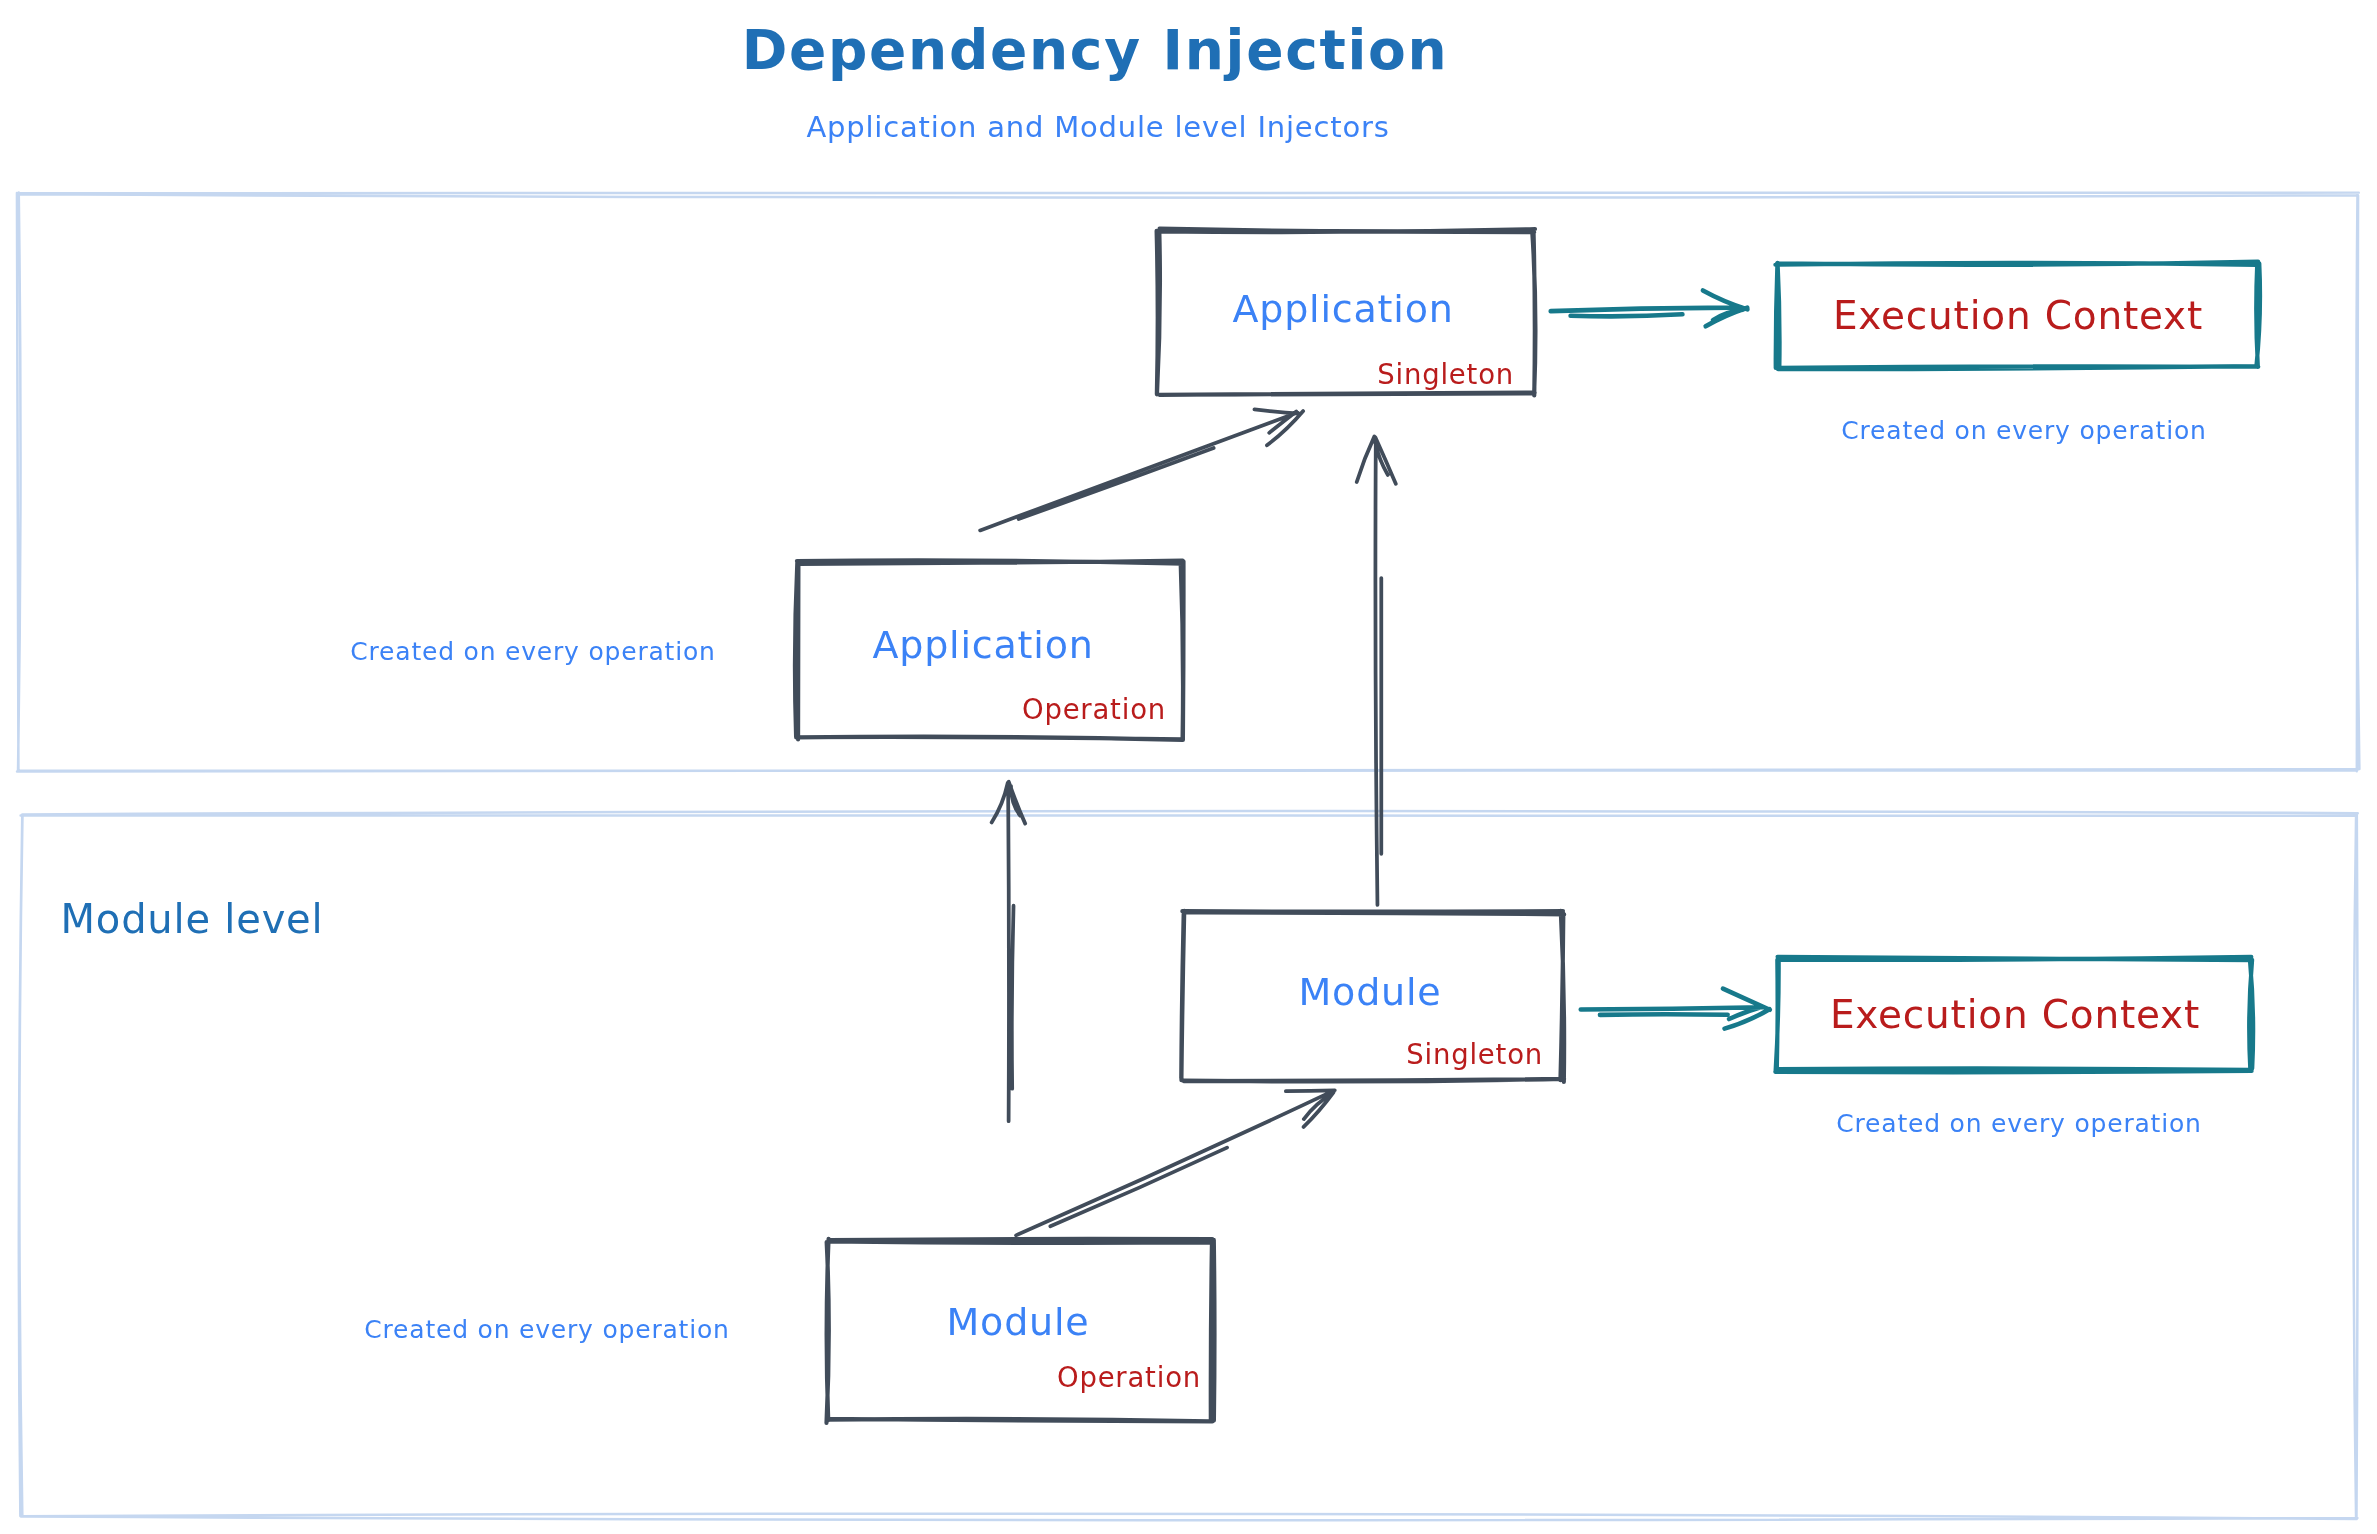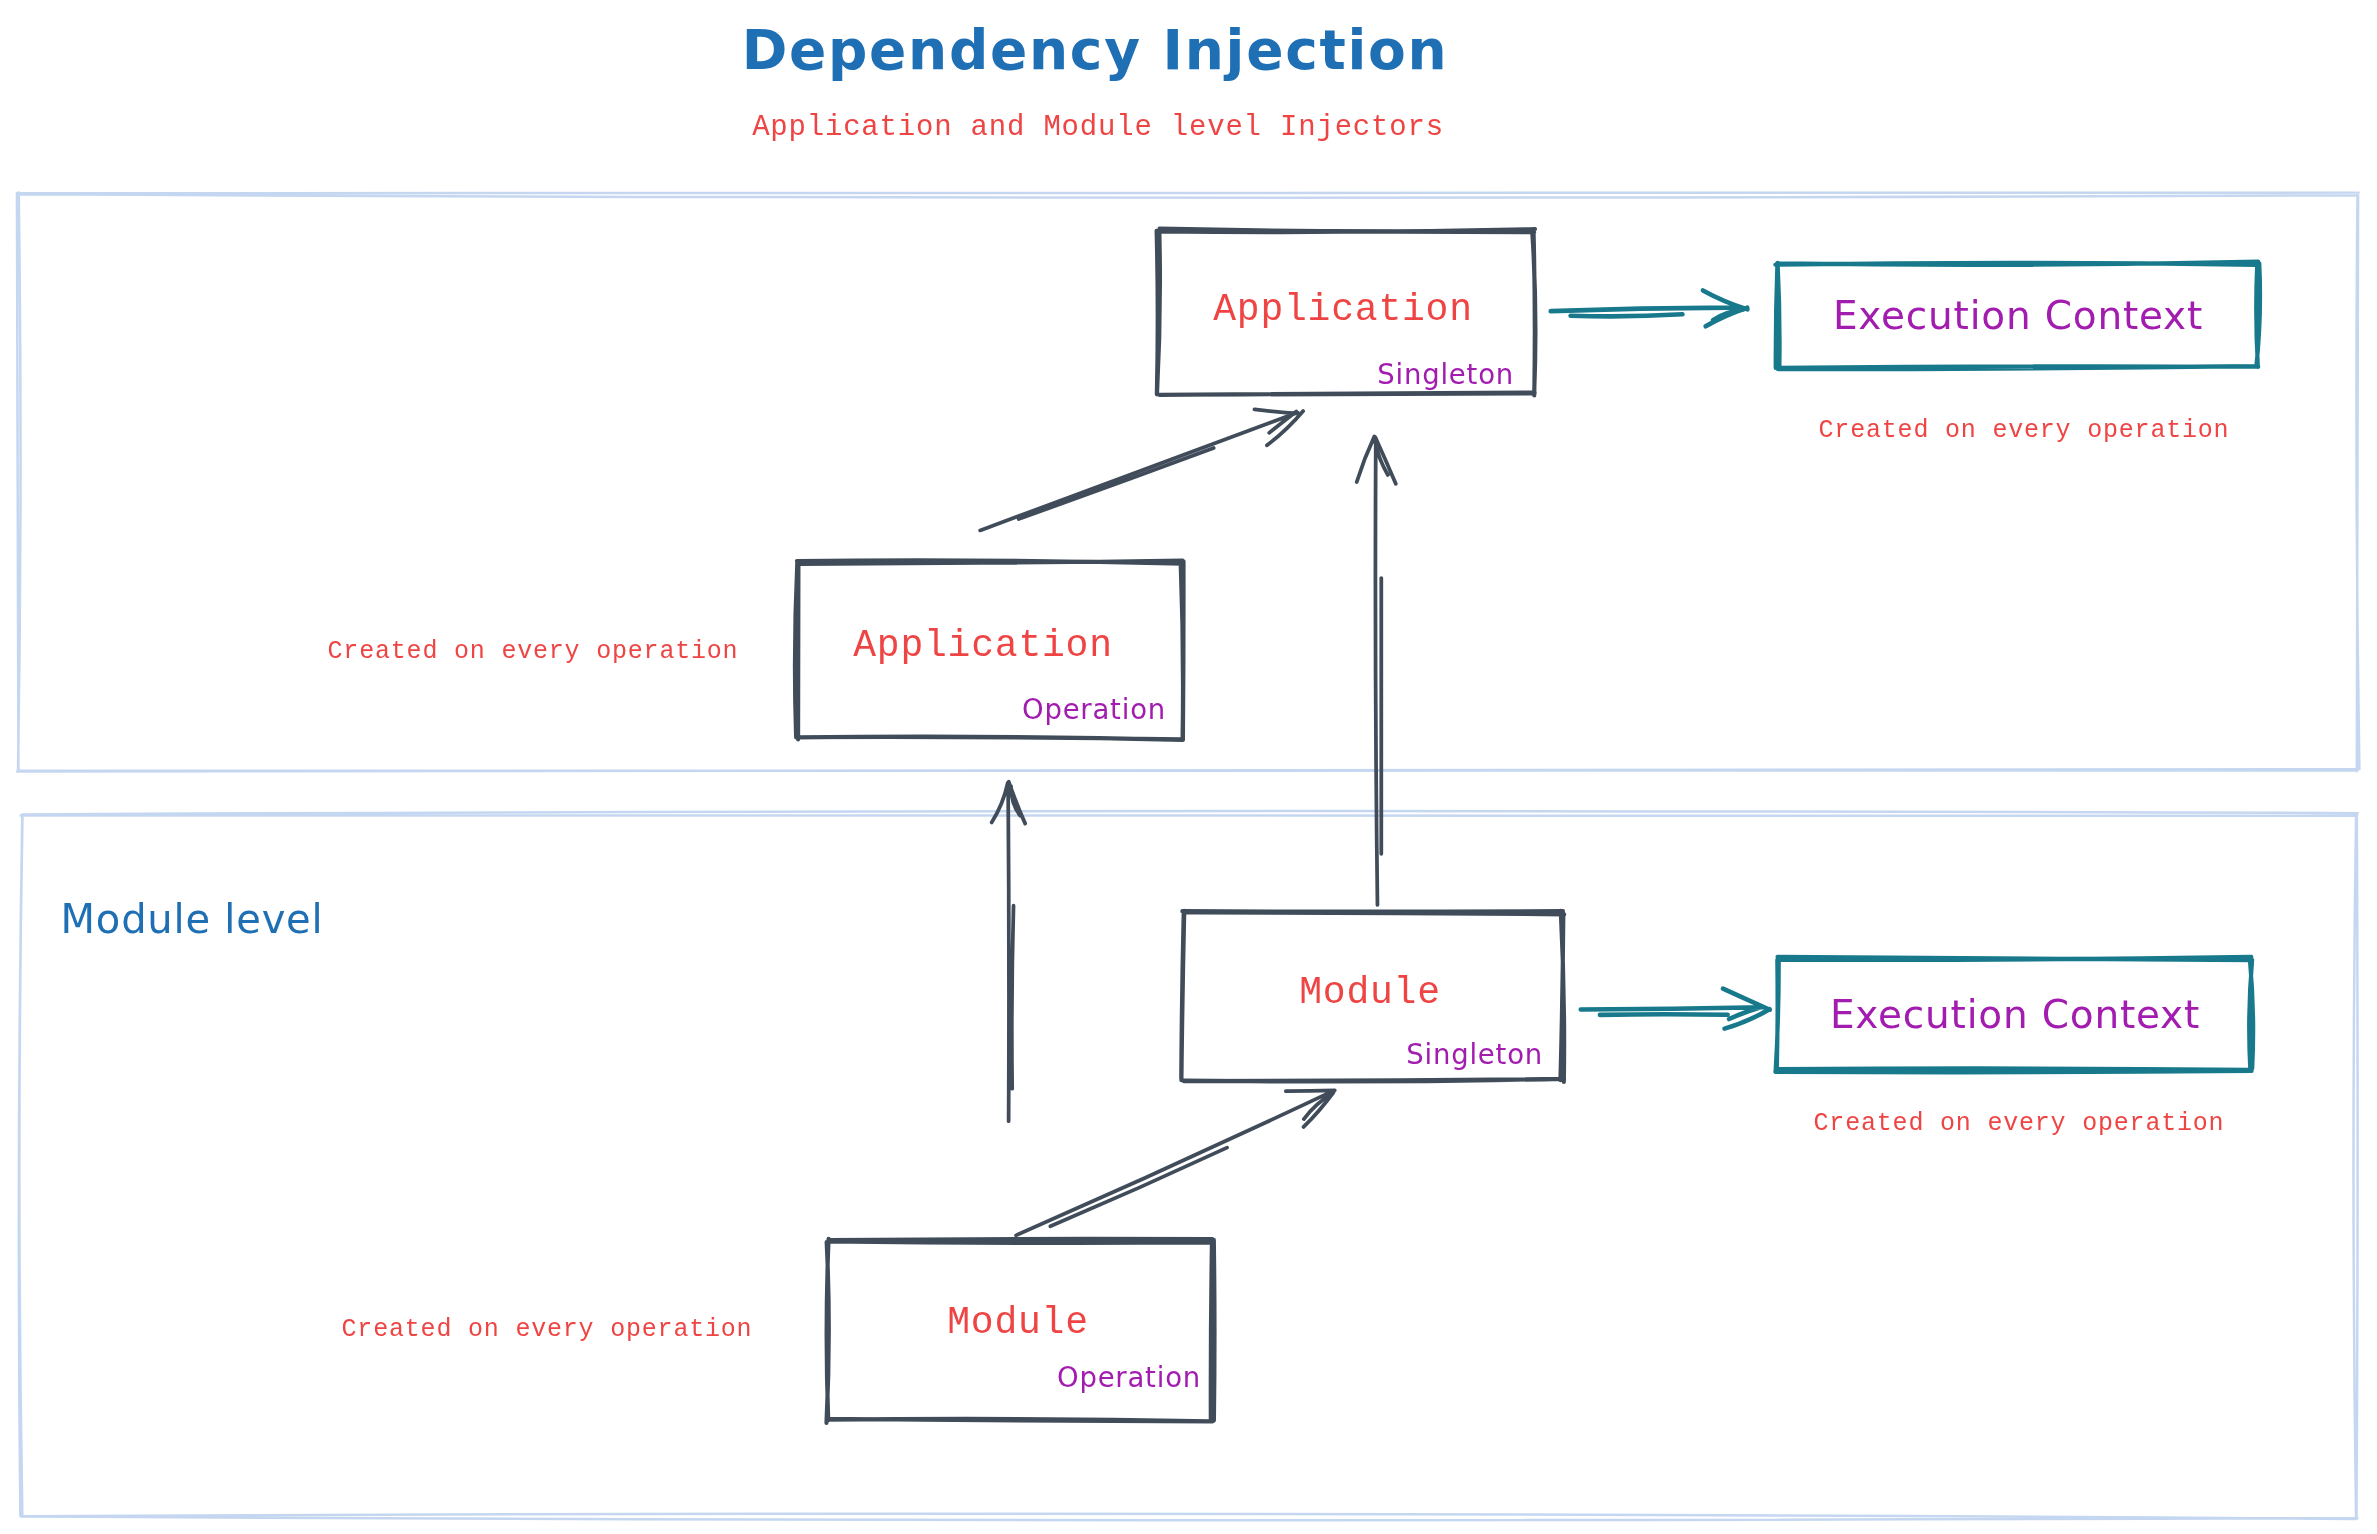--- a/index.html
+++ b/index.html
@@ -24,22 +24,22 @@
     width: 2377px; height: 1534px;
   }
   .txt {
     position: absolute;
     white-space: nowrap;
     transform: translate(-50%, -50%);
     line-height: 1.1;
   }
   .txt.right-anchor { transform: translate(-100%, -50%); }
   .blue  { color: #1f6fb5; }
-  .ink   { color: #ef4444; font-family: Liberation Mono, monospace; }
-  .teal  { color: #a21caf; }
+  .ink   { color: #3b82f6; }
+  .teal  { color: #b91c1c; }
   .title        { font-size: 55px; font-weight: bold; letter-spacing: 1.7px; }
   .subtitle     { font-size: 29px; letter-spacing: 0.8px; }
   .section-label{ font-size: 40px; letter-spacing: 0.8px; }
   .box-title    { font-size: 38px; letter-spacing: 0.8px; }
   .box-scope    { font-size: 27.5px; letter-spacing: 0.8px; margin-top: 7px; }
   .exec-label   { font-size: 39px; letter-spacing: 0.8px; }
   .caption      { font-size: 25px; letter-spacing: 0.8px; }
 </style>
 </head>
 <body>

